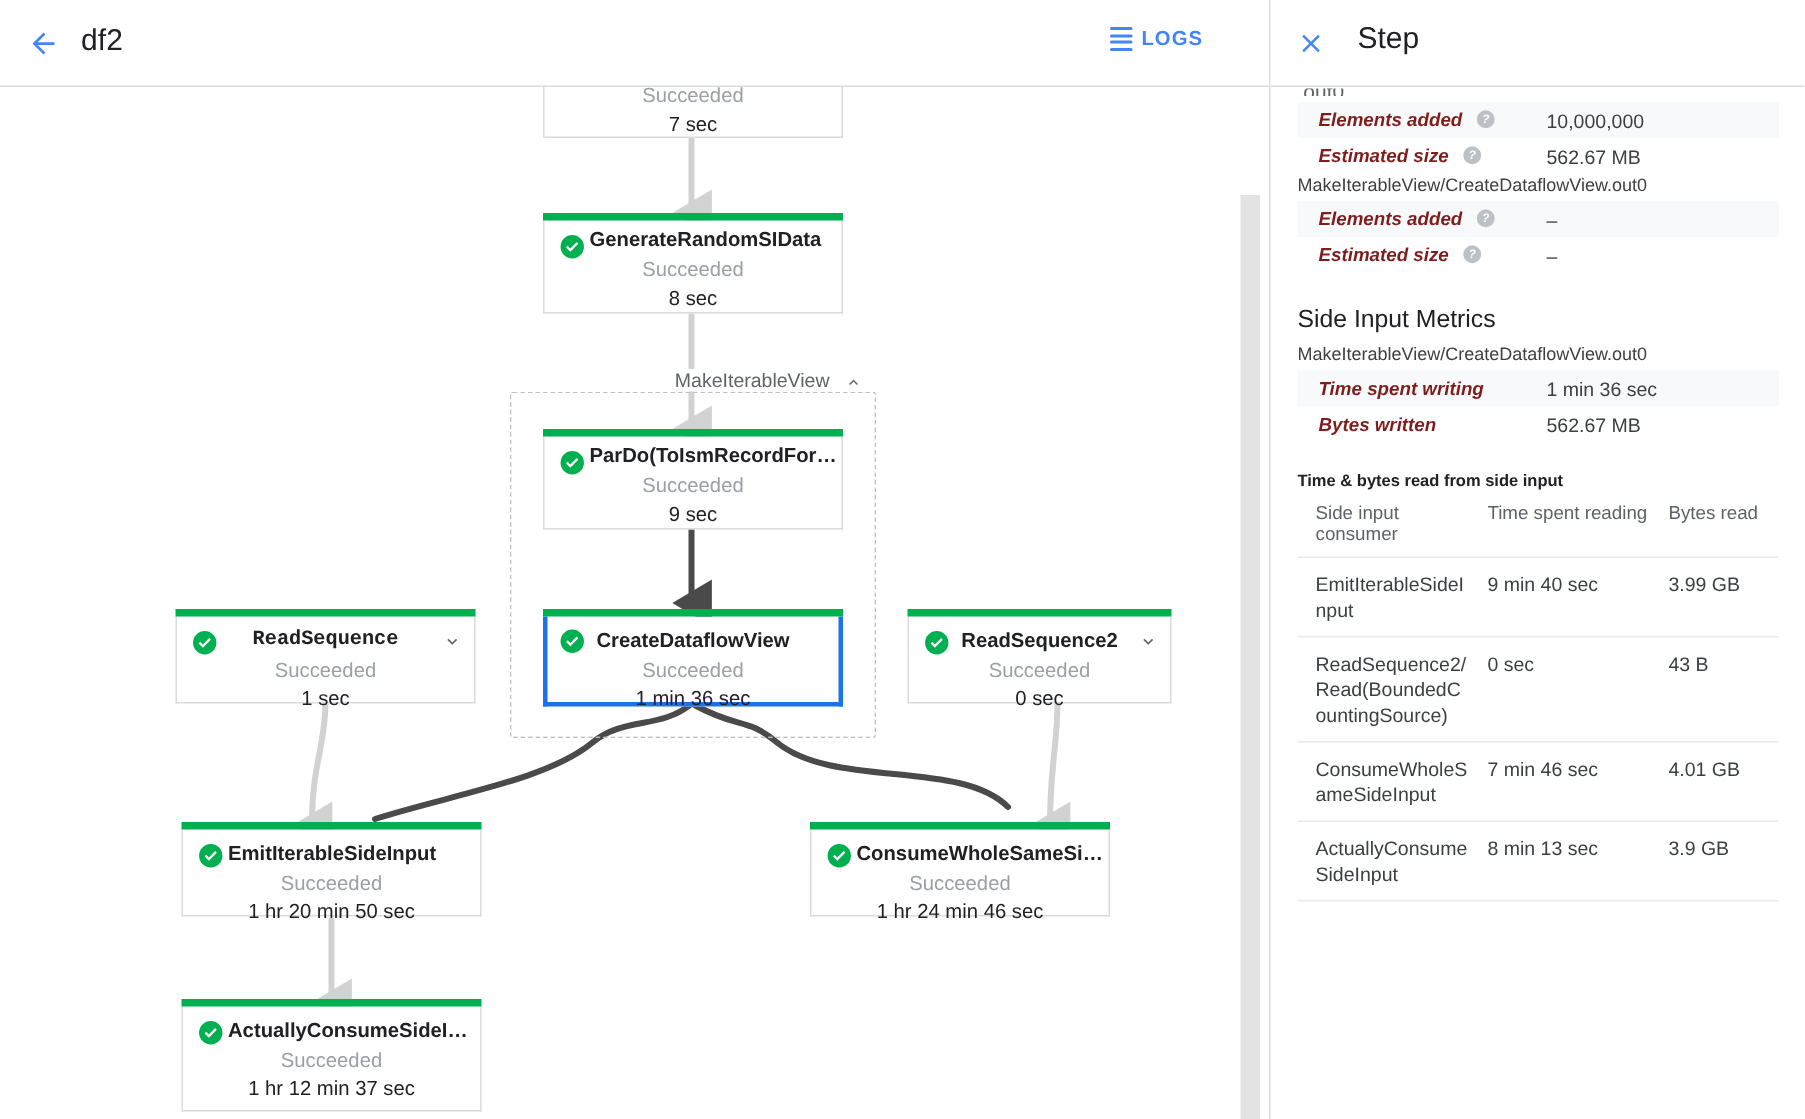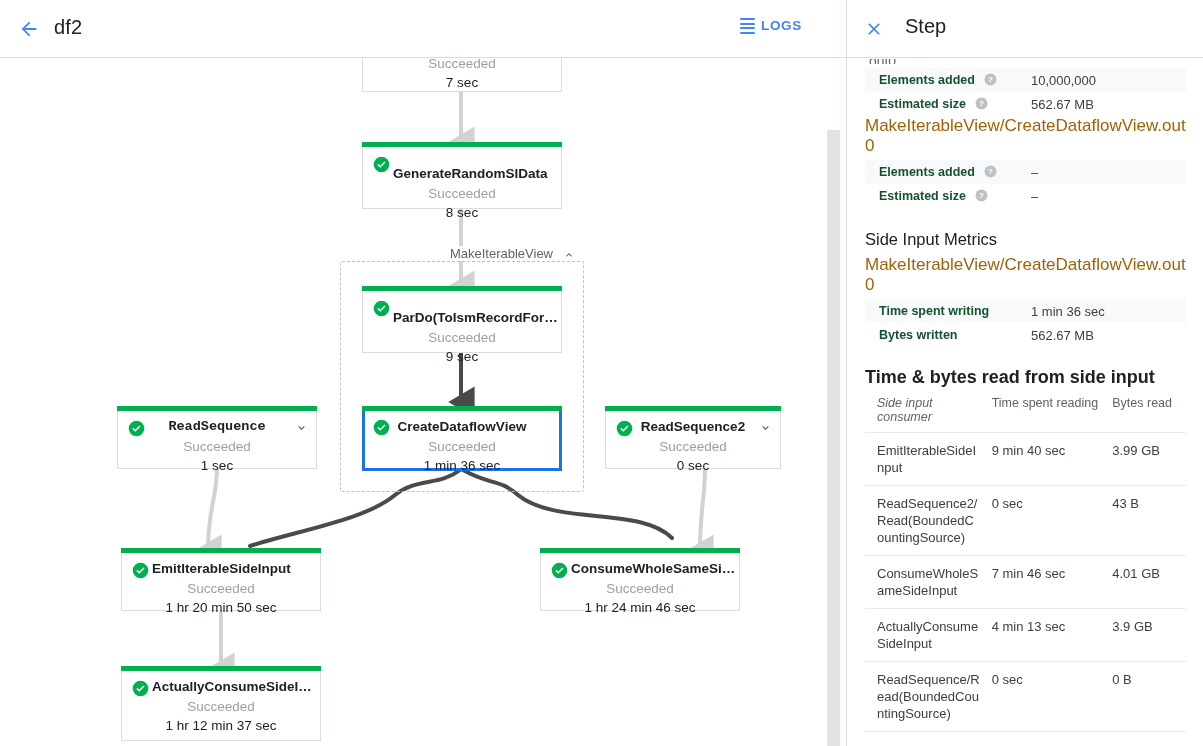--- a/index.html
+++ b/index.html
@@ -96,21 +96,21 @@
   }
   .node.selected .topbar-green {
     left: -3px; right: -3px; top: -5px;
   }
   .node .check {
     position: absolute; left: 10px; top: 9px;
     width: 17px; height: 17px;
   }
   .node .title {
     font-size: 13.5px; font-weight: 700; color: #202124;
-    margin-top: 18px;
+    margin-top: 4px;
     padding: 0 30px;
     white-space: nowrap; overflow: hidden;
     line-height: 17px;
   }
   .node .state {
     font-size: 13.5px; color: #9aa0a6; margin-top: 4px; line-height: 16px;
   }
   .node .dur {
     font-size: 13.5px; color: #202124; margin-top: 3px; line-height: 16px;
     font-weight: 400;
@@ -174,52 +174,52 @@
   }
   .kv-table {
     width: 100%;
     border-collapse: collapse;
     margin-top: 4px;
   }
   .kv-table tr { height: 24px; }
   .kv-table tr.alt { background: #f8f9fa; }
   .kv-table td { padding: 3px 0 3px 14px; vertical-align: middle; }
   .kv-key {
-    font-size: 12.5px; font-weight: 700; color: #14532d;
-    white-space: nowrap; width: 152px;
+    font-size: 12.5px; font-weight: 700; color: #7f1d1d;
+    white-space: nowrap; width: 152px; font-style: italic;
   }
   .kv-val { font-size: 13px; color: #3c4043; }
   .help-icon {
     display: inline-block; vertical-align: -2px;
     margin-left: 6px;
     width: 13px; height: 13px;
   }
   .section-title {
     font-size: 16.5px; color: #202124; font-weight: 400;
     margin: 22px 0 6px 0;
   }
   .section-sub {
-    font-size: 17px; color: #a16207;
+    font-size: 12px; color: #404040;
     margin-bottom: 2px;
     word-break: break-all;
   }
   .subsection-title {
-    font-size: 18px; font-weight: 700; color: #202124;
+    font-size: 11px; font-weight: 700; color: #202124;
     margin: 20px 0 0 0;
   }
 
   .si-table { width: 100%; border-collapse: collapse; margin-top: 4px; }
   .si-table th {
     text-align: left;
     font-size: 12.5px; font-weight: 400; color: #5f6368;
     padding: 4px 6px 8px 6px;
     vertical-align: top;
     border-bottom: 1px solid #e8eaed;
   }
-  .si-table th.c1 { width: 118px; padding-left: 12px; font-style: italic; }
+  .si-table th.c1 { width: 118px; padding-left: 12px; }
   .si-table th.c2 { width: 118px; }
   .si-table th.c3 { width: 78px; }
   .si-table td {
     font-size: 13px; color: #3c4043;
     padding: 9px 6px 9px 6px;
     vertical-align: top;
     border-bottom: 1px solid #e8eaed;
     line-height: 17px;
     word-break: break-all;
   }
@@ -497,27 +497,22 @@
             <td>0 sec</td>
             <td>43 B</td>
           </tr>
           <tr>
             <td class="c1">ConsumeWholeSameSideInput</td>
             <td>7 min 46 sec</td>
             <td>4.01 GB</td>
           </tr>
           <tr>
             <td class="c1">ActuallyConsumeSideInput</td>
-            <td>4 min 13 sec</td>
+            <td>8 min 13 sec</td>
             <td>3.9 GB</td>
-          </tr>
-          <tr>
-            <td class="c1">ReadSequence/Read(BoundedCountingSource)</td>
-            <td>0 sec</td>
-            <td>0 B</td>
           </tr>
         </tbody>
       </table>
 
     </div>
   </div>
 
 </div>
 
 </body></html>

